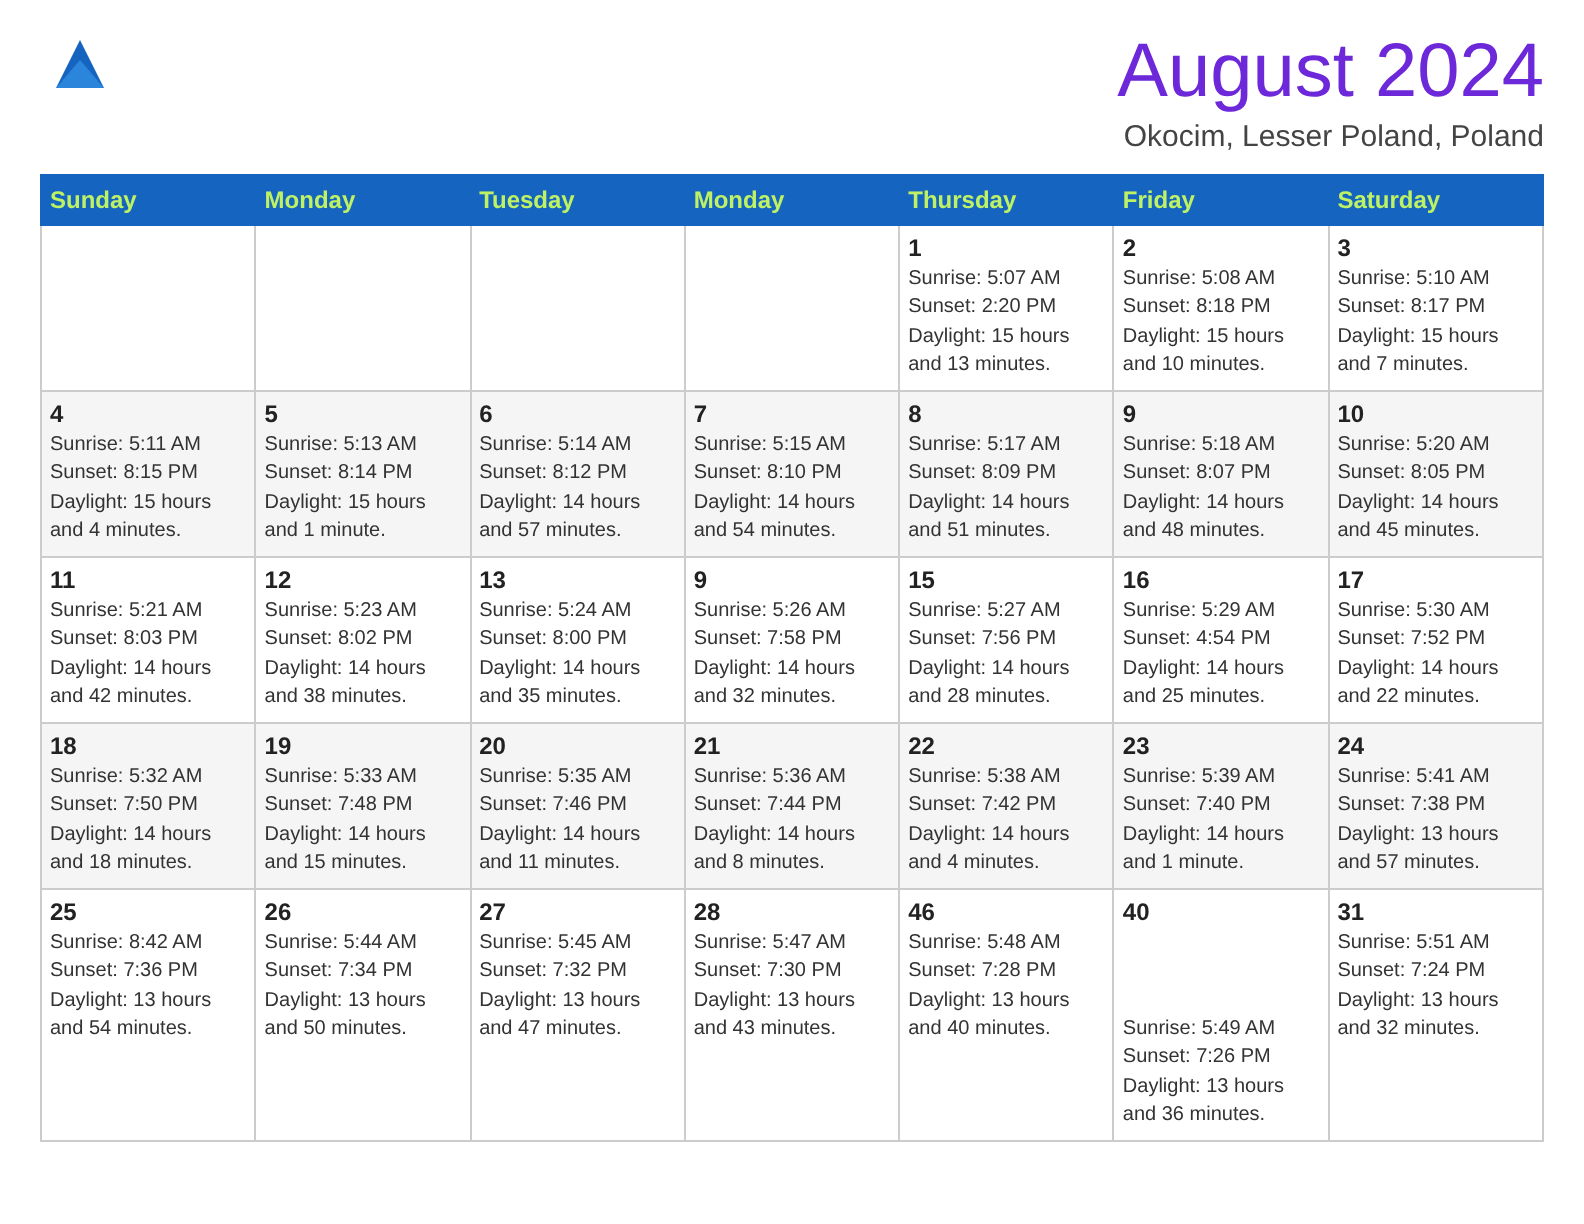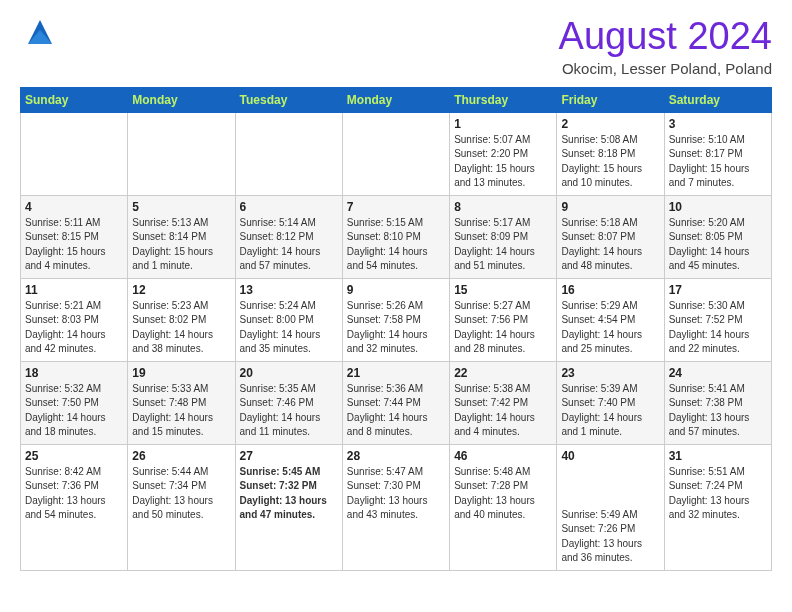--- a/index.html
+++ b/index.html
@@ -323,21 +323,21 @@
           </td>
           <td>
             <span class="day-number">26</span>
             <div class="day-detail" style="white-space: pre-line;">Sunrise: 5:44 AM
 Sunset: 7:34 PM
 Daylight: 13 hours
 and 50 minutes.</div>
           </td>
           <td>
             <span class="day-number">27</span>
-            <div class="day-detail" style="white-space: pre-line; font-weight: bold;">Sunrise: 5:45 AM
+            <div class="day-detail" style="white-space: pre-line;">Sunrise: 5:45 AM
 Sunset: 7:32 PM
 Daylight: 13 hours
 and 47 minutes.</div>
           </td>
           <td>
             <span class="day-number">28</span>
             <div class="day-detail" style="white-space: pre-line;">Sunrise: 5:47 AM
 Sunset: 7:30 PM
 Daylight: 13 hours
 and 43 minutes.</div>

